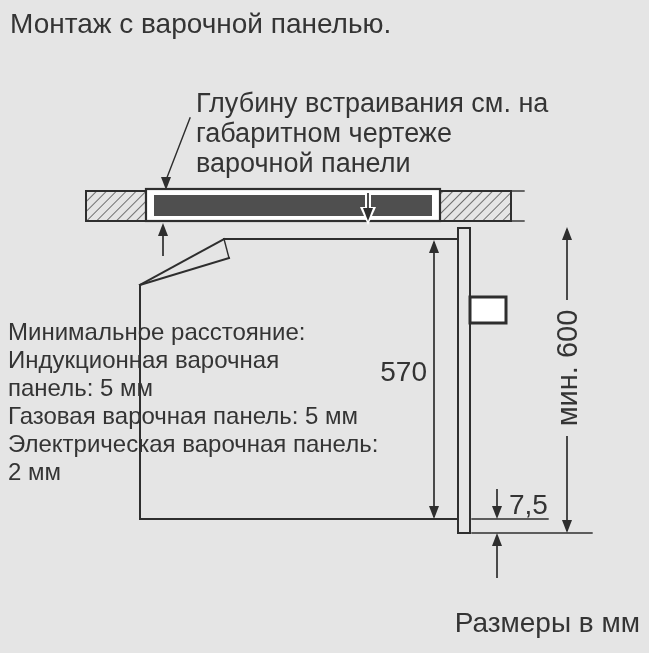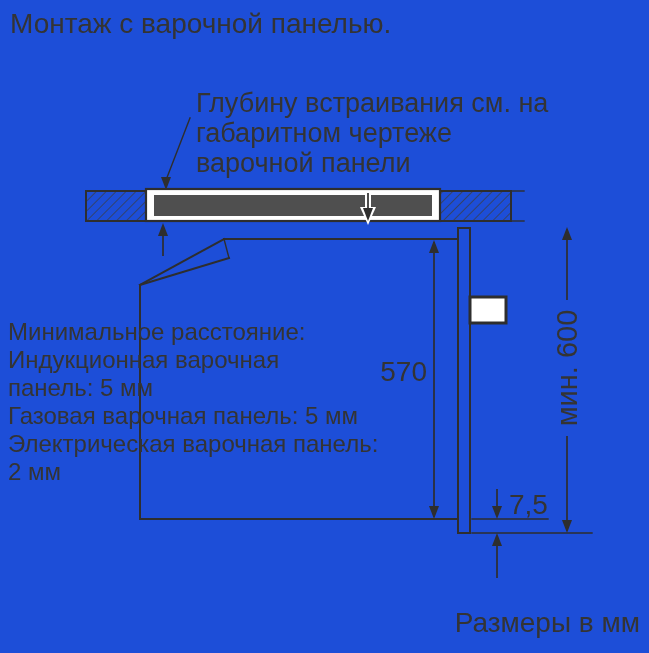--- a/index.html
+++ b/index.html
@@ -1,20 +1,20 @@
 <!DOCTYPE html>
 <html><head>
 <meta charset="utf-8">
 <style>
   html, body { margin: 0; padding: 0; background: #ffffff; }
   .page {
     position: relative;
     width: 649px;
     height: 653px;
-    background: #1d4ed8;
+    background: #e5e5e5;
     overflow: hidden;
     font-family: "Liberation Sans", sans-serif;
   }
   svg text {
     font-family: "Liberation Sans", sans-serif;
     fill: #343434;
   }
   .ln   { stroke: #2e2e2e; fill: none; stroke-width: 2; stroke-linecap: square; }
   .thin { stroke: #2e2e2e; fill: none; stroke-width: 1.4; stroke-linecap: square; }
   .dim  { stroke: #2e2e2e; fill: none; stroke-width: 1.7; stroke-linecap: butt; }

